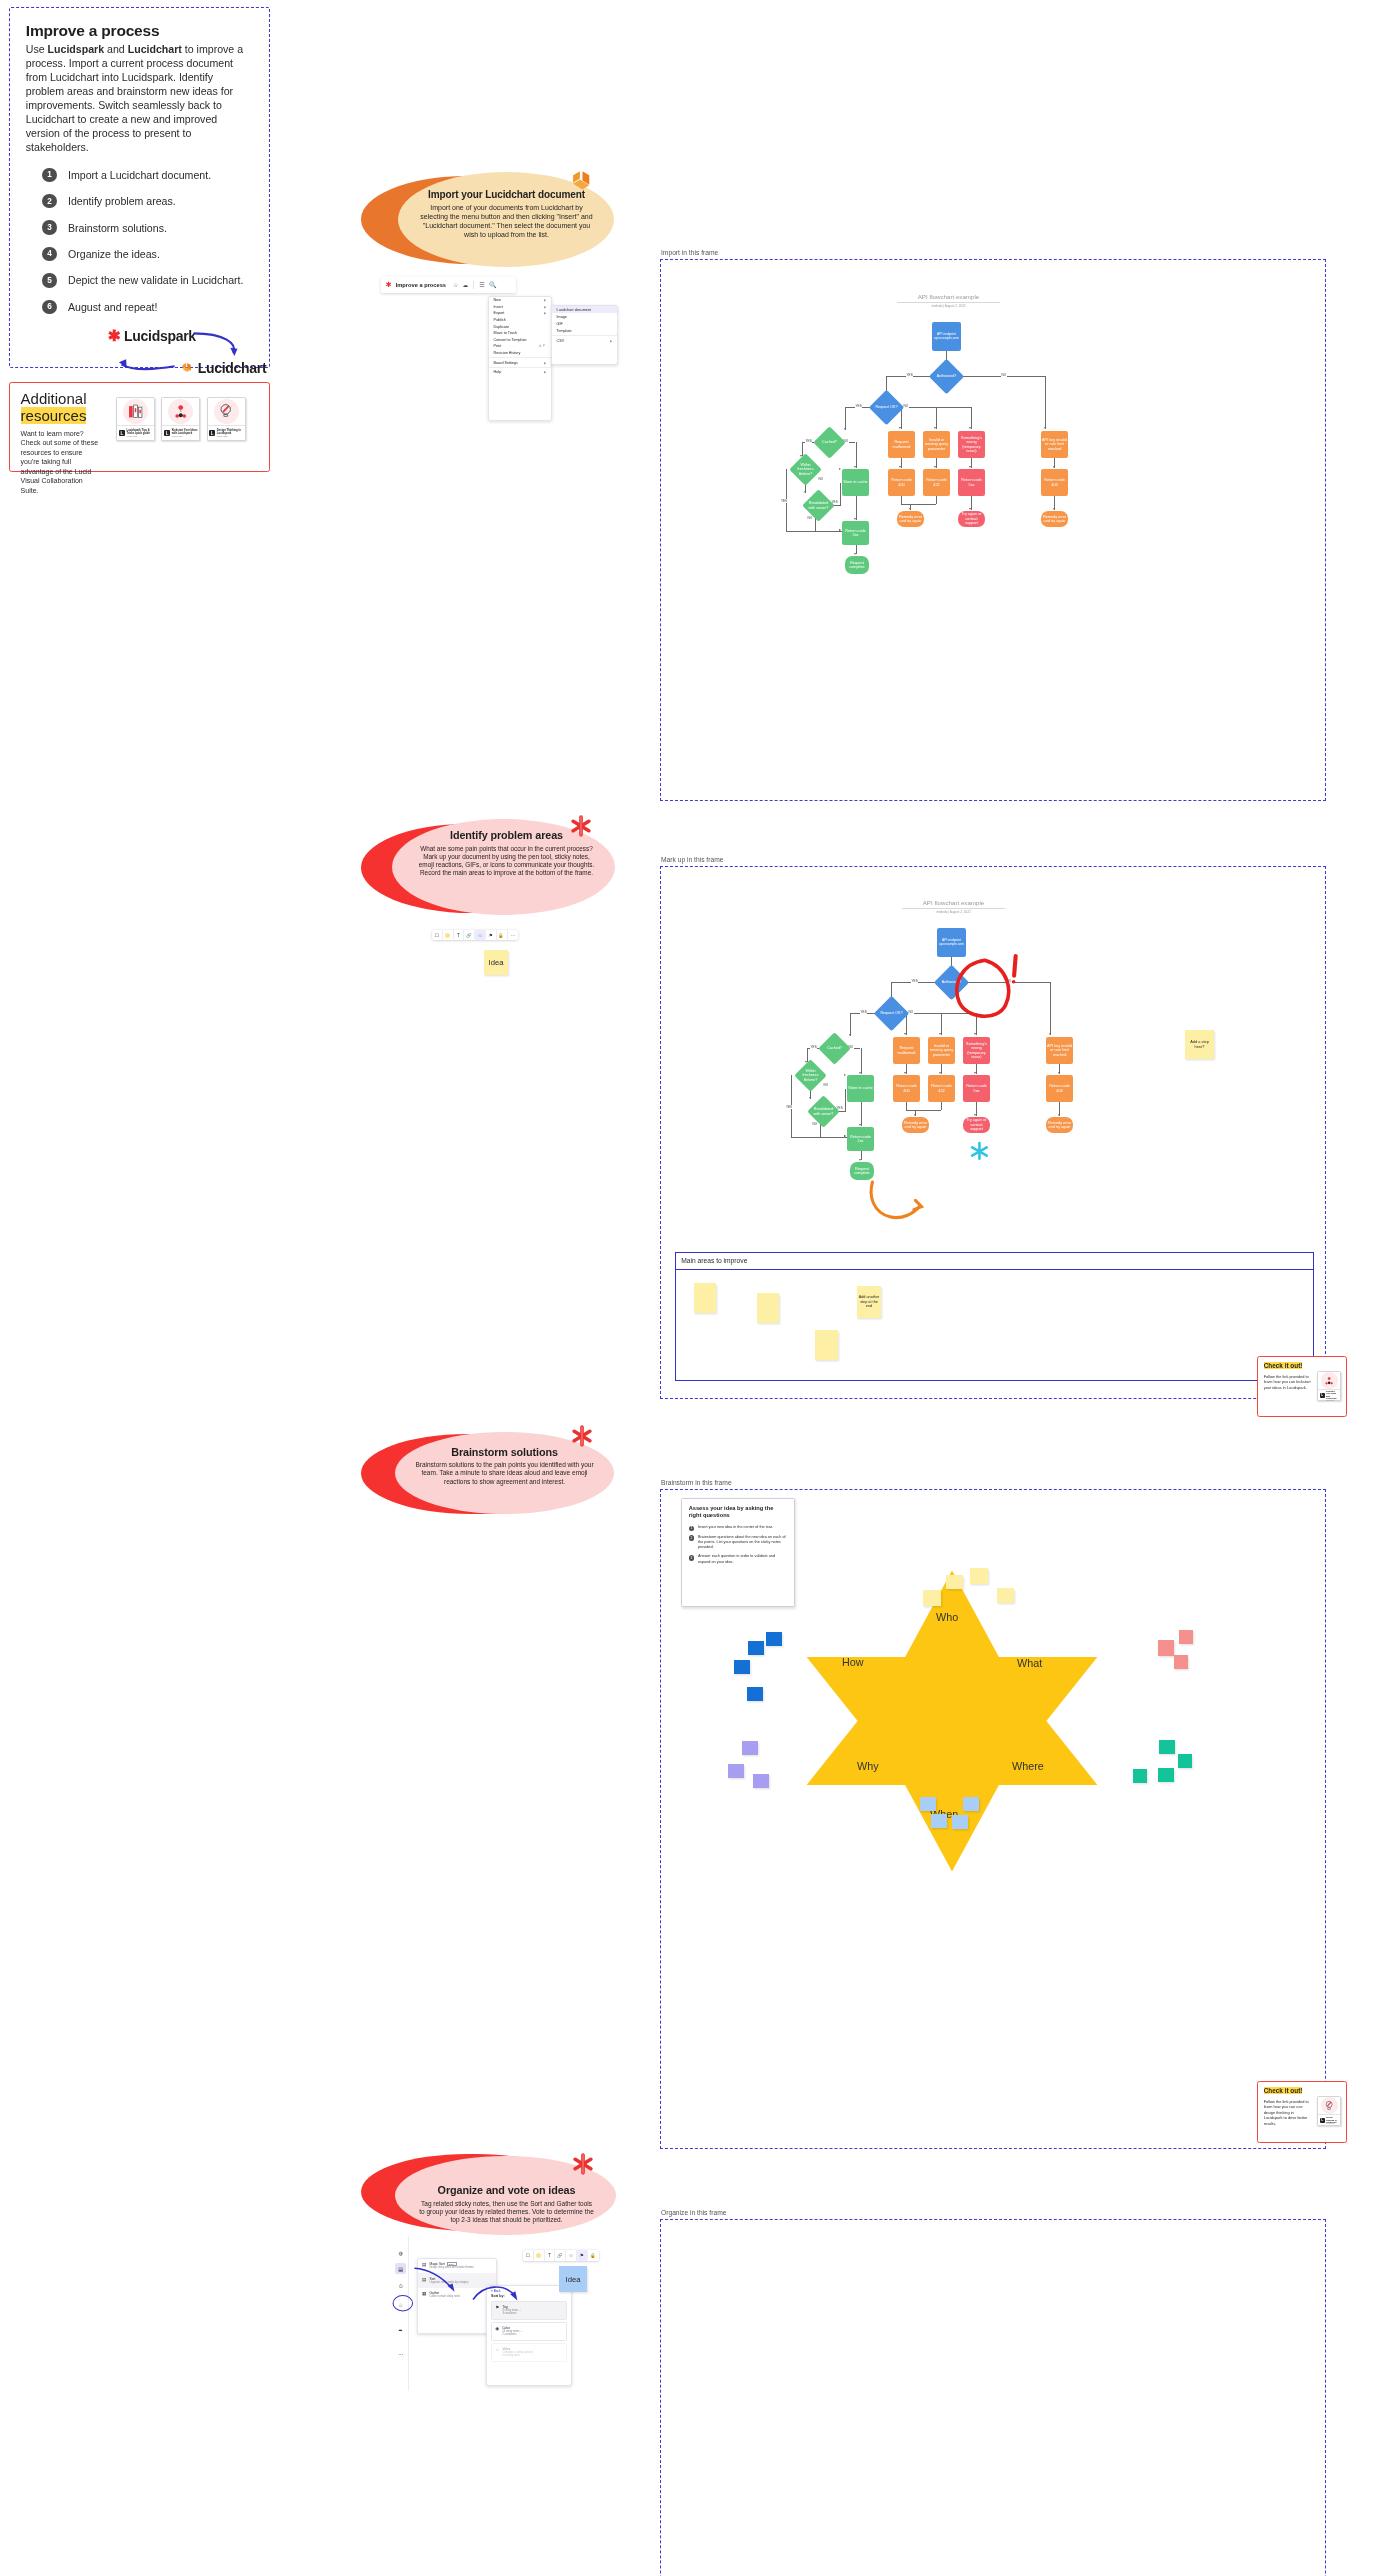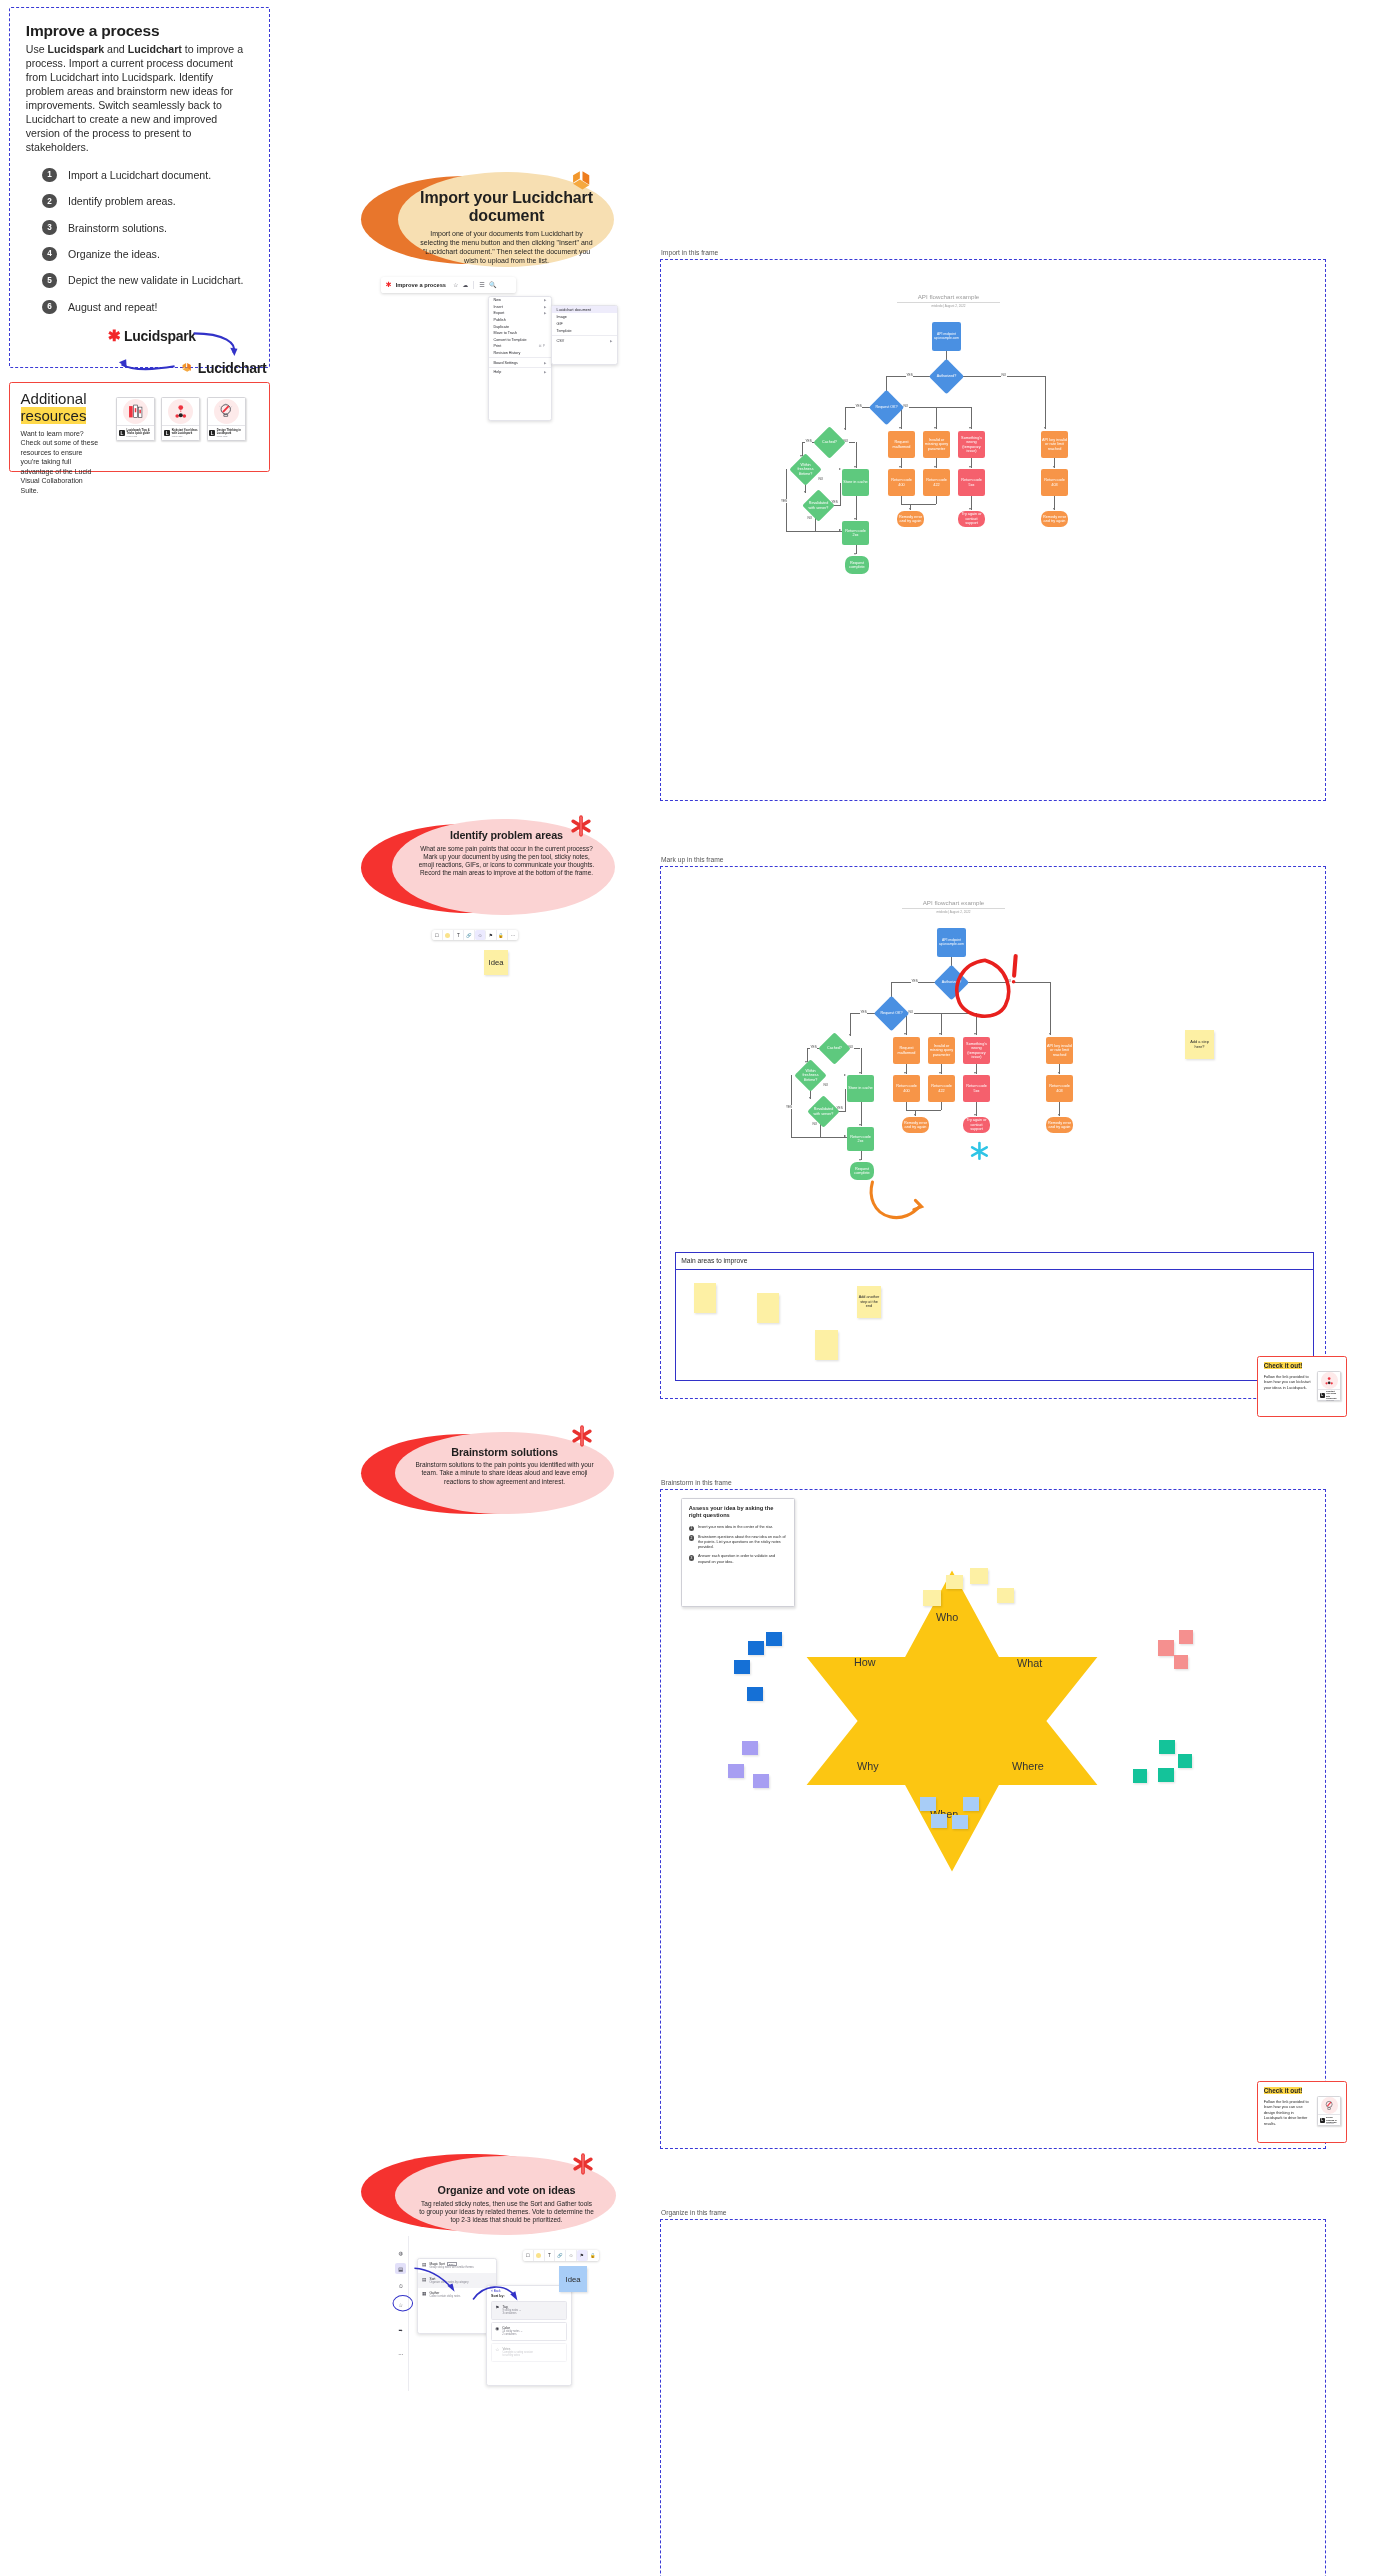--- a/index.html
+++ b/index.html
@@ -260,21 +260,21 @@
   <div class="blob-back" style="left:0;top:6.2px;width:216px;height:88px;background:#e8762c;border-radius:50% 48% 45% 52%;"></div>
   <div class="blob-front" style="left:37px;top:2.1px;width:216px;height:95px;background:#f7dfb2;border-radius:50%;"></div>
   <div class="mark3d" style="left:210px;top:-2.1px;">
     <svg width="24" height="23" viewBox="0 0 46 44">
         <path d="M4 14 L17 6 L17 20 L4 28 Z" fill="#f2972c"></path>
         <path d="M22 6 L35 14 L35 32 L22 24 Z" fill="#ee7d1e"></path>
         <path d="M4 30 L17 22 L35 33 L22 41 Z" fill="#f5a83f"></path>
       </svg>
   </div>
   <div class="bubble-txt" style="left:57px;top:18.5px;width:177px;">
-    <div class="bubble-h" style="font-size:16px;line-height:1.18;">Import your Lucidchart document</div>
+    <div class="bubble-h" style="font-size:10px;line-height:1.18;">Import your Lucidchart document</div>
     <div class="bubble-p" style="font-size:7px;margin-top:3.6px;">Import one of your documents from Lucidchart by selecting the menu button and then clicking "Insert" and "Lucidchart document." Then select the document you wish to upload from the list.</div>
   </div>
 </div>
 
 <div class="abs" style="left:381px;top:277px;width:135px;height:15.5px;background:#fff;border-radius:2.6px;box-shadow:0 1px 3.1px rgba(0,0,0,.16);display:flex;align-items:center;padding:0 4.6px;gap:4.1px;">
   <span style="color:#f2282a;font-size:7.2px;">✱</span>
   <span style="font-size:5.7px;font-weight:bold;">Improve a process</span>
   <span style="font-size:5.7px;color:#50505a;margin-left:3.1px;">☆</span>
   <span style="font-size:5.7px;color:#50505a;">☁</span>
   <span style="border-left:0.5px solid #e2e2e8;height:8.2px;margin:0 1px;"></span>
@@ -778,21 +778,21 @@
 
 <div id="star-wrap">
   <svg width="330" height="330" viewBox="0 0 640 640">
     <polygon points="320,28 411,196 602,196 503,320 602,444 411,444 320,612 229,444 38,444 137,320 38,196 229,196" fill="#fcc612"></polygon>
   </svg>
   <div class="star-lbl" style="left:149px;top:55px;">Who</div>
   <div class="star-lbl" style="left:230px;top:101px;">What</div>
   <div class="star-lbl" style="left:225px;top:204px;">Where</div>
   <div class="star-lbl" style="left:143px;top:252px;">When</div>
   <div class="star-lbl" style="left:70px;top:204px;">Why</div>
-  <div class="star-lbl" style="left:67px;top:100px;">How</div>
+  <div class="star-lbl" style="left:55px;top:100px;">How</div>
 </div>
 
 <div class="sticky" style="left:923px;top:1590px;width:17.5px;height:15.5px;background:#fdf0a4;"></div>
 <div class="sticky" style="left:946px;top:1575px;width:16.5px;height:14.4px;background:#fdf0a4;"></div>
 <div class="sticky" style="left:970px;top:1568px;width:17.5px;height:15.5px;background:#fdf0a4;"></div>
 <div class="sticky" style="left:997px;top:1588px;width:17px;height:15px;background:#fdf0a4;"></div>
 
 <div class="sticky" style="left:748px;top:1641px;width:15.5px;height:14.4px;background:#1570d6;"></div>
 <div class="sticky" style="left:766px;top:1632px;width:16px;height:14.4px;background:#1570d6;"></div>
 <div class="sticky" style="left:734px;top:1660px;width:15.5px;height:14.4px;background:#1570d6;"></div>

